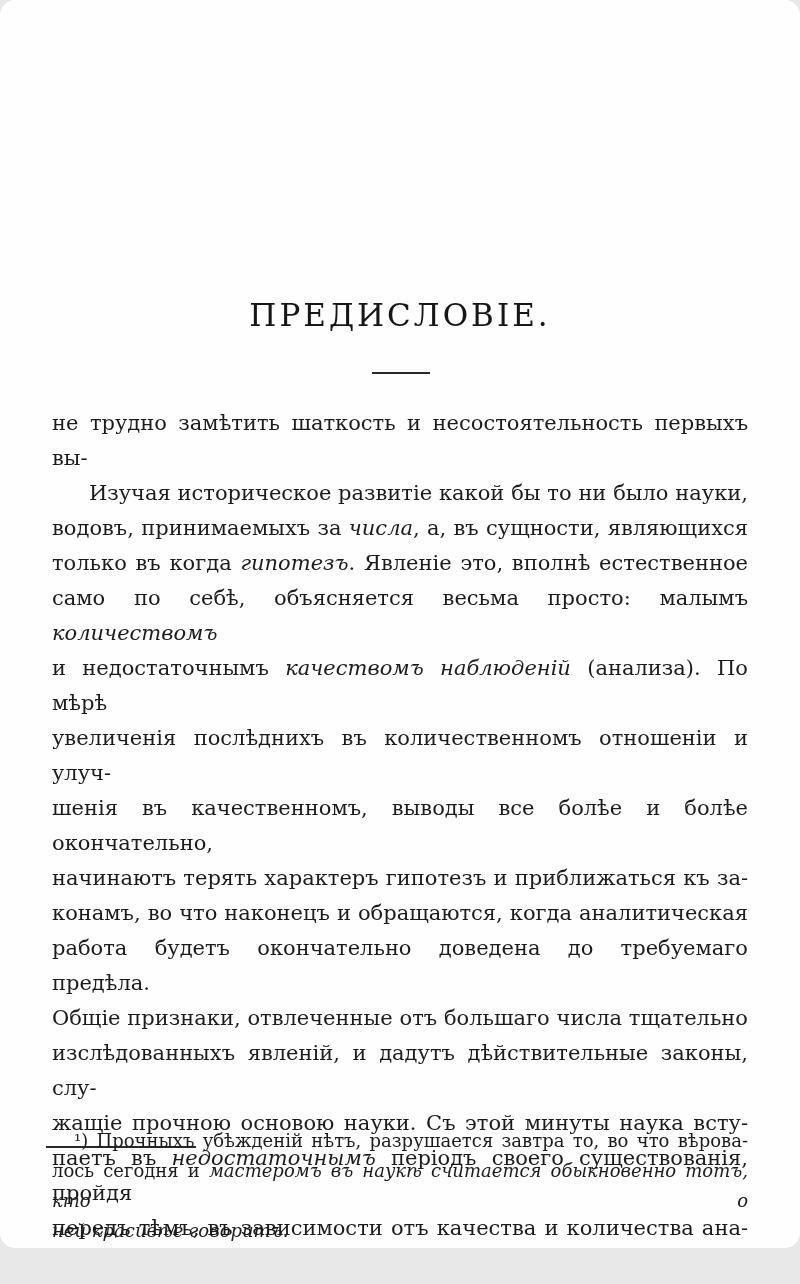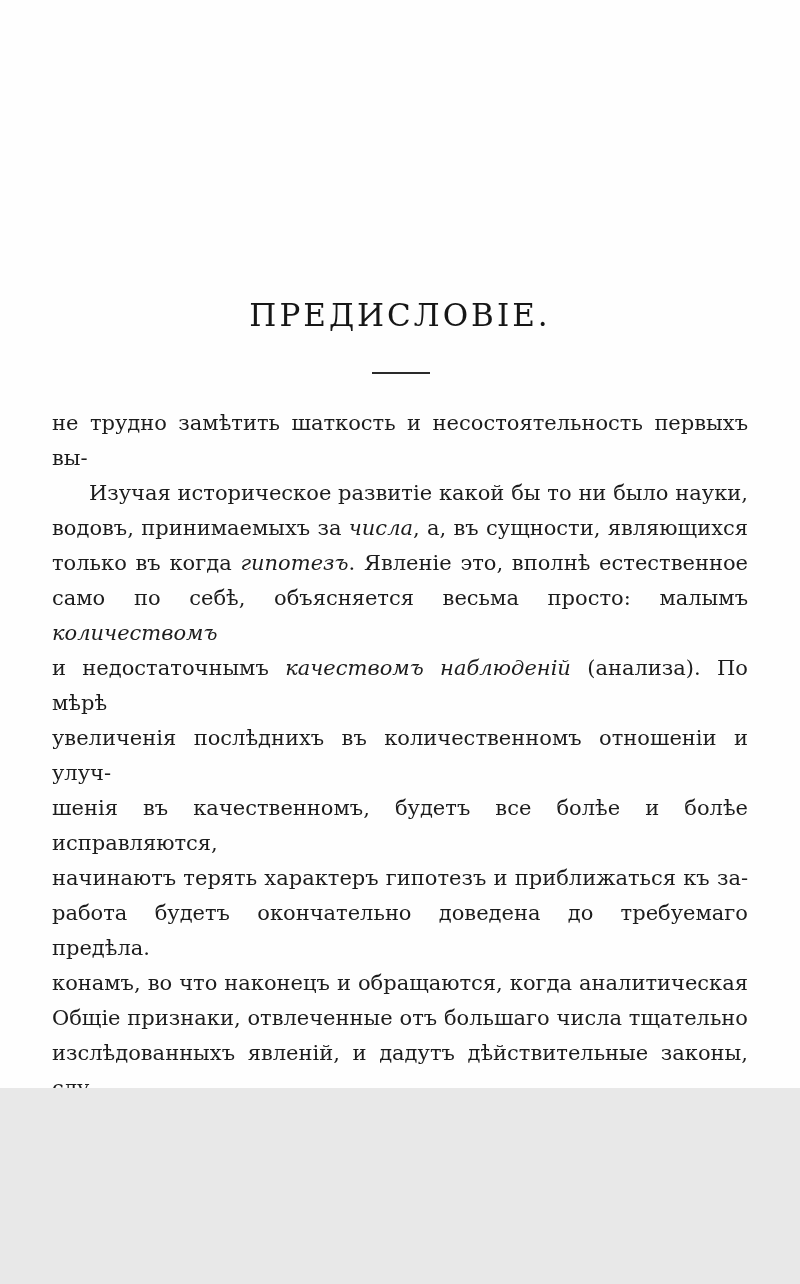--- a/index.html
+++ b/index.html
@@ -3,26 +3,27 @@
 <meta charset="utf-8">
 <style>
   html, body {
     margin: 0;
     padding: 0;
     background: #e8e8e8;
   }
   .page {
     position: relative;
     width: 800px;
-    height: 1088px;
+    height: 1248px;
     margin: 0 auto;
     background: #fefefe;
     color: #1c1c1c;
     font-family: "DejaVu Serif", "Liberation Serif", serif;
     overflow: hidden;
+    border-radius: 15px;
   }
   .title {
     position: absolute;
     top: 297px;
     left: 0;
     right: 0;
     margin: 0;
     text-align: center;
     font-size: 31px;
     font-weight: normal;
@@ -87,24 +88,24 @@
   <h1 class="title">ПРЕДИСЛОВІЕ.</h1>
   <div class="title-rule"></div>
   <div class="body-text">
       <div class="line"><span>не трудно замѣтить шаткость и несостоятельность первыхъ вы-</span></div>
       <div class="line indent"><span>Изучая историческое развитіе какой бы то ни было науки,</span></div>
       <div class="line"><span>водовъ, принимаемыхъ за </span><em>числа</em><span>, а, въ сущности, являющихся</span></div>
       <div class="line"><span>только въ когда </span><em>гипотезъ</em><span>. Явленіе это, вполнѣ естественное</span></div>
       <div class="line"><span>само по себѣ, объясняется весьма просто: малымъ </span><em>количествомъ</em></div>
       <div class="line"><span>и недостаточнымъ </span><em>качествомъ наблюденій</em><span> (анализа). По мѣрѣ</span></div>
       <div class="line"><span>увеличенія послѣднихъ въ количественномъ отношеніи и улуч-</span></div>
-      <div class="line"><span>шенія въ качественномъ, будетъ все болѣе и болѣе исправляются,</span></div>
+      <div class="line"><span>шенія въ качественномъ, выводы все болѣе и болѣе окончательно,</span></div>
       <div class="line"><span>начинаютъ терять характеръ гипотезъ и приближаться къ за-</span></div>
+      <div class="line"><span>конамъ, во что наконецъ и обращаются, когда аналитическая</span></div>
       <div class="line"><span>работа будетъ окончательно доведена до требуемаго предѣла.</span></div>
-      <div class="line"><span>конамъ, во что наконецъ и обращаются, когда аналитическая</span></div>
       <div class="line"><span>Общіе признаки, отвлеченные отъ большаго числа тщательно</span></div>
       <div class="line"><span>изслѣдованныхъ явленій, и дадутъ дѣйствительные законы, слу-</span></div>
       <div class="line"><span>жащіе прочною основою науки. Съ этой минуты наука всту-</span></div>
       <div class="line"><span>паетъ въ </span><em>недостаточнымъ</em><span> періодъ своего существованія, пройдя</span></div>
       <div class="line"><span>передъ тѣмъ, въ зависимости отъ качества и количества ана-</span></div>
       <div class="line"></div>
     </div>
   <div class="footnote-rule"></div>
   <div class="footnote-text">
       <div class="line indent"><span>¹) Прочныхъ убѣжденій нѣтъ, разрушается завтра то, во что вѣрова-</span></div>

